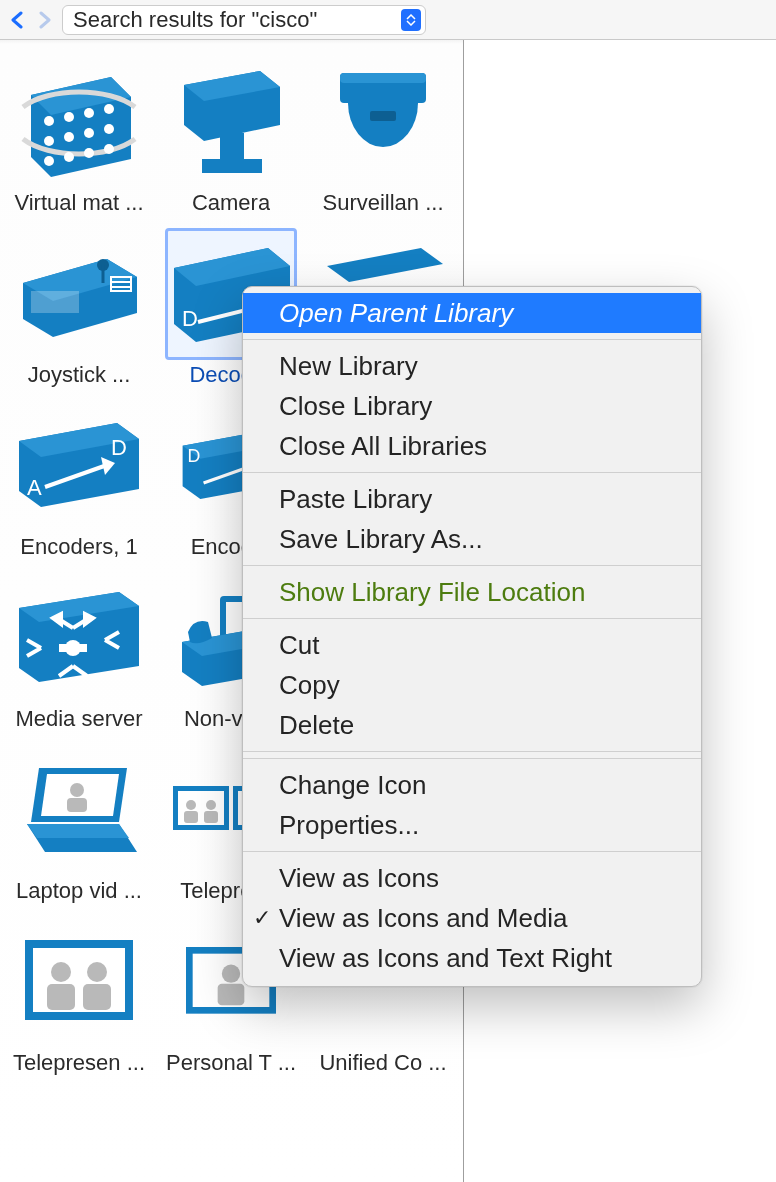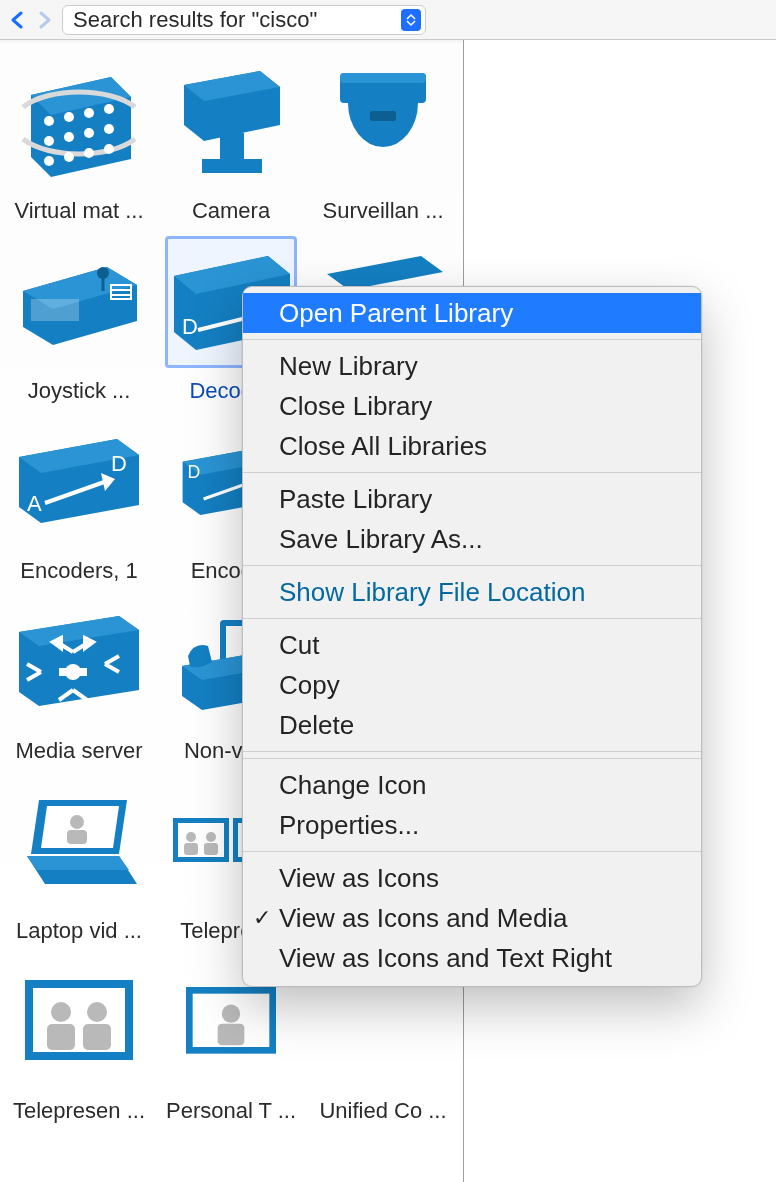--- a/index.html
+++ b/index.html
@@ -88,21 +88,21 @@
     background: #eef5ff;
   }
   .cell-label {
     font-size: 22px;
     color: #2b2b2b;
     white-space: nowrap;
     overflow: hidden;
     text-overflow: ellipsis;
     max-width: 146px;
     text-align: center;
-    margin-top: 10px;
+    margin-top: 2px;
   }
   .cell.selected .cell-label { color: #0b4db5; }
 
   
   .context-menu {
     position: absolute;
     left: 242px;
     top: 286px;
     width: 460px;
     background: #f1f1f1;
@@ -114,22 +114,22 @@
   }
   .mi {
     display: flex;
     align-items: center;
     height: 40px;
     padding-left: 36px;
     padding-right: 14px;
     color: #242424;
     position: relative;
   }
-  .mi.highlight { background: #1f7bff; color: #ffffff; }
-  .mi.disabled  { color: #0369a1; }
+  .mi.highlight { background: #1f7bff; color: #ffffff; font-style: italic; }
+  .mi.disabled  { color: #4d7c0f; }
   .mi .check {
     position: absolute;
     left: 10px;
     font-size: 22px;
   }
   .sep {
     height: 1px;
     background: #cfcfcf;
     margin: 6px 0;
   }

